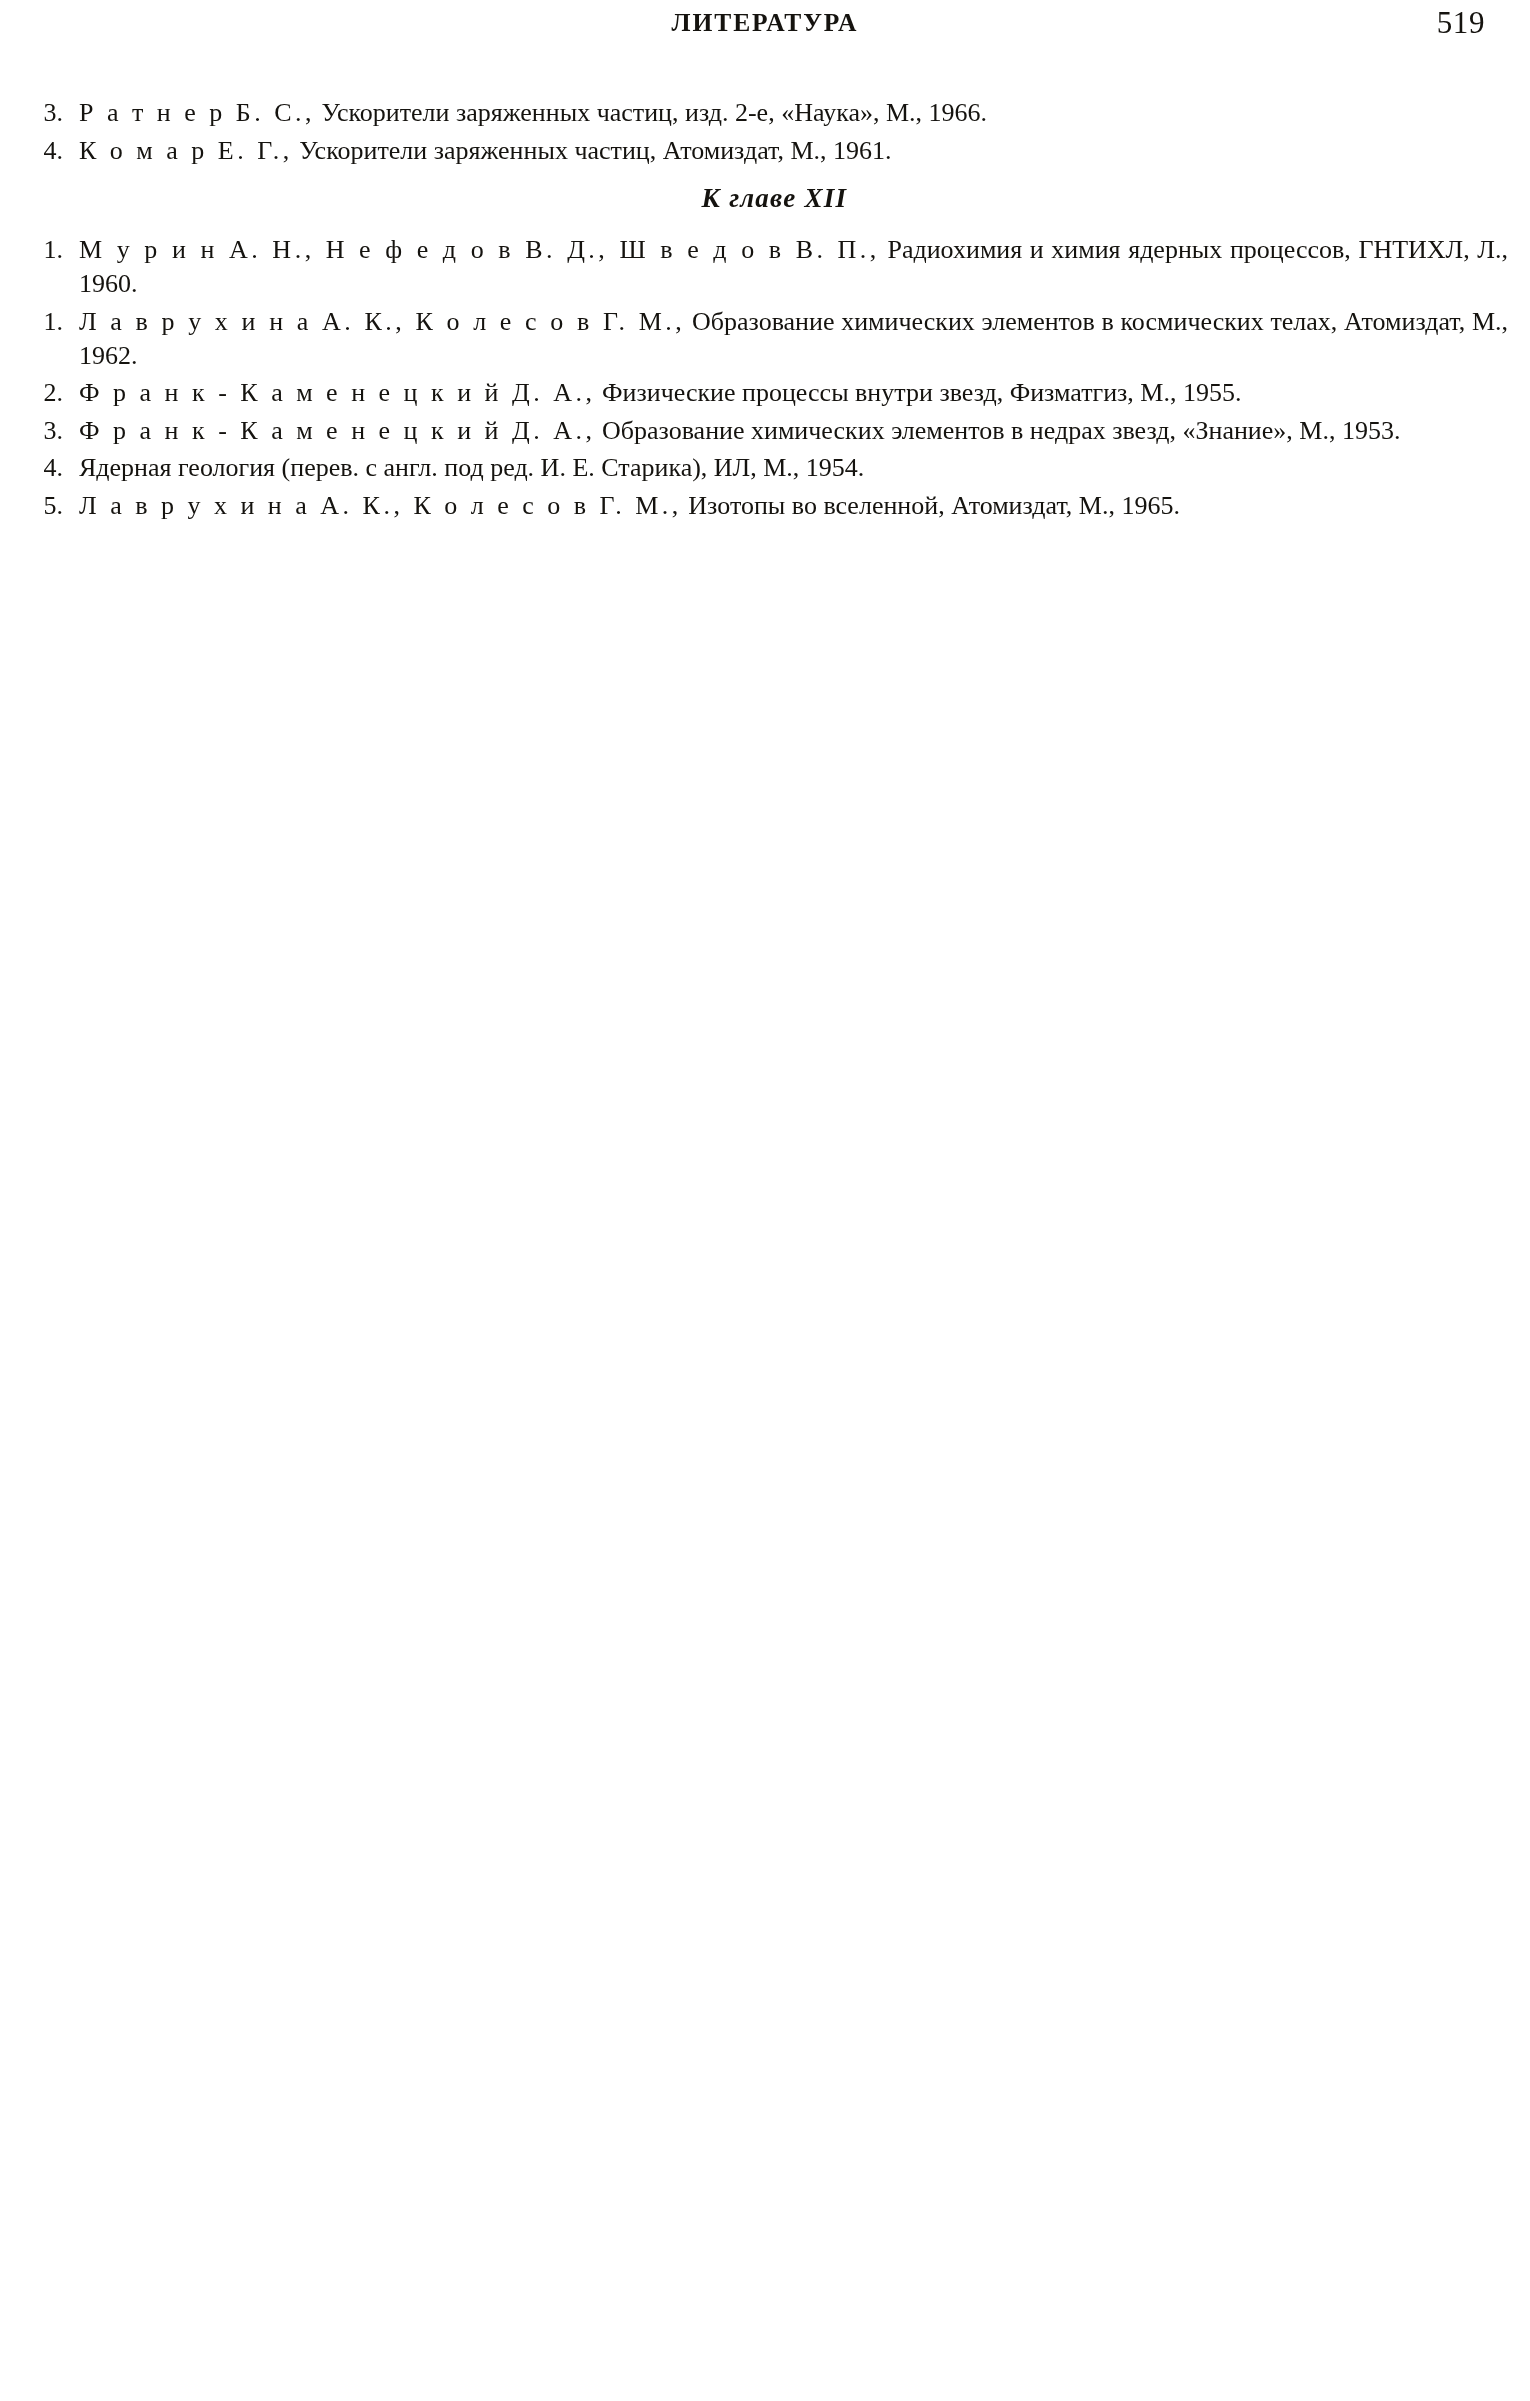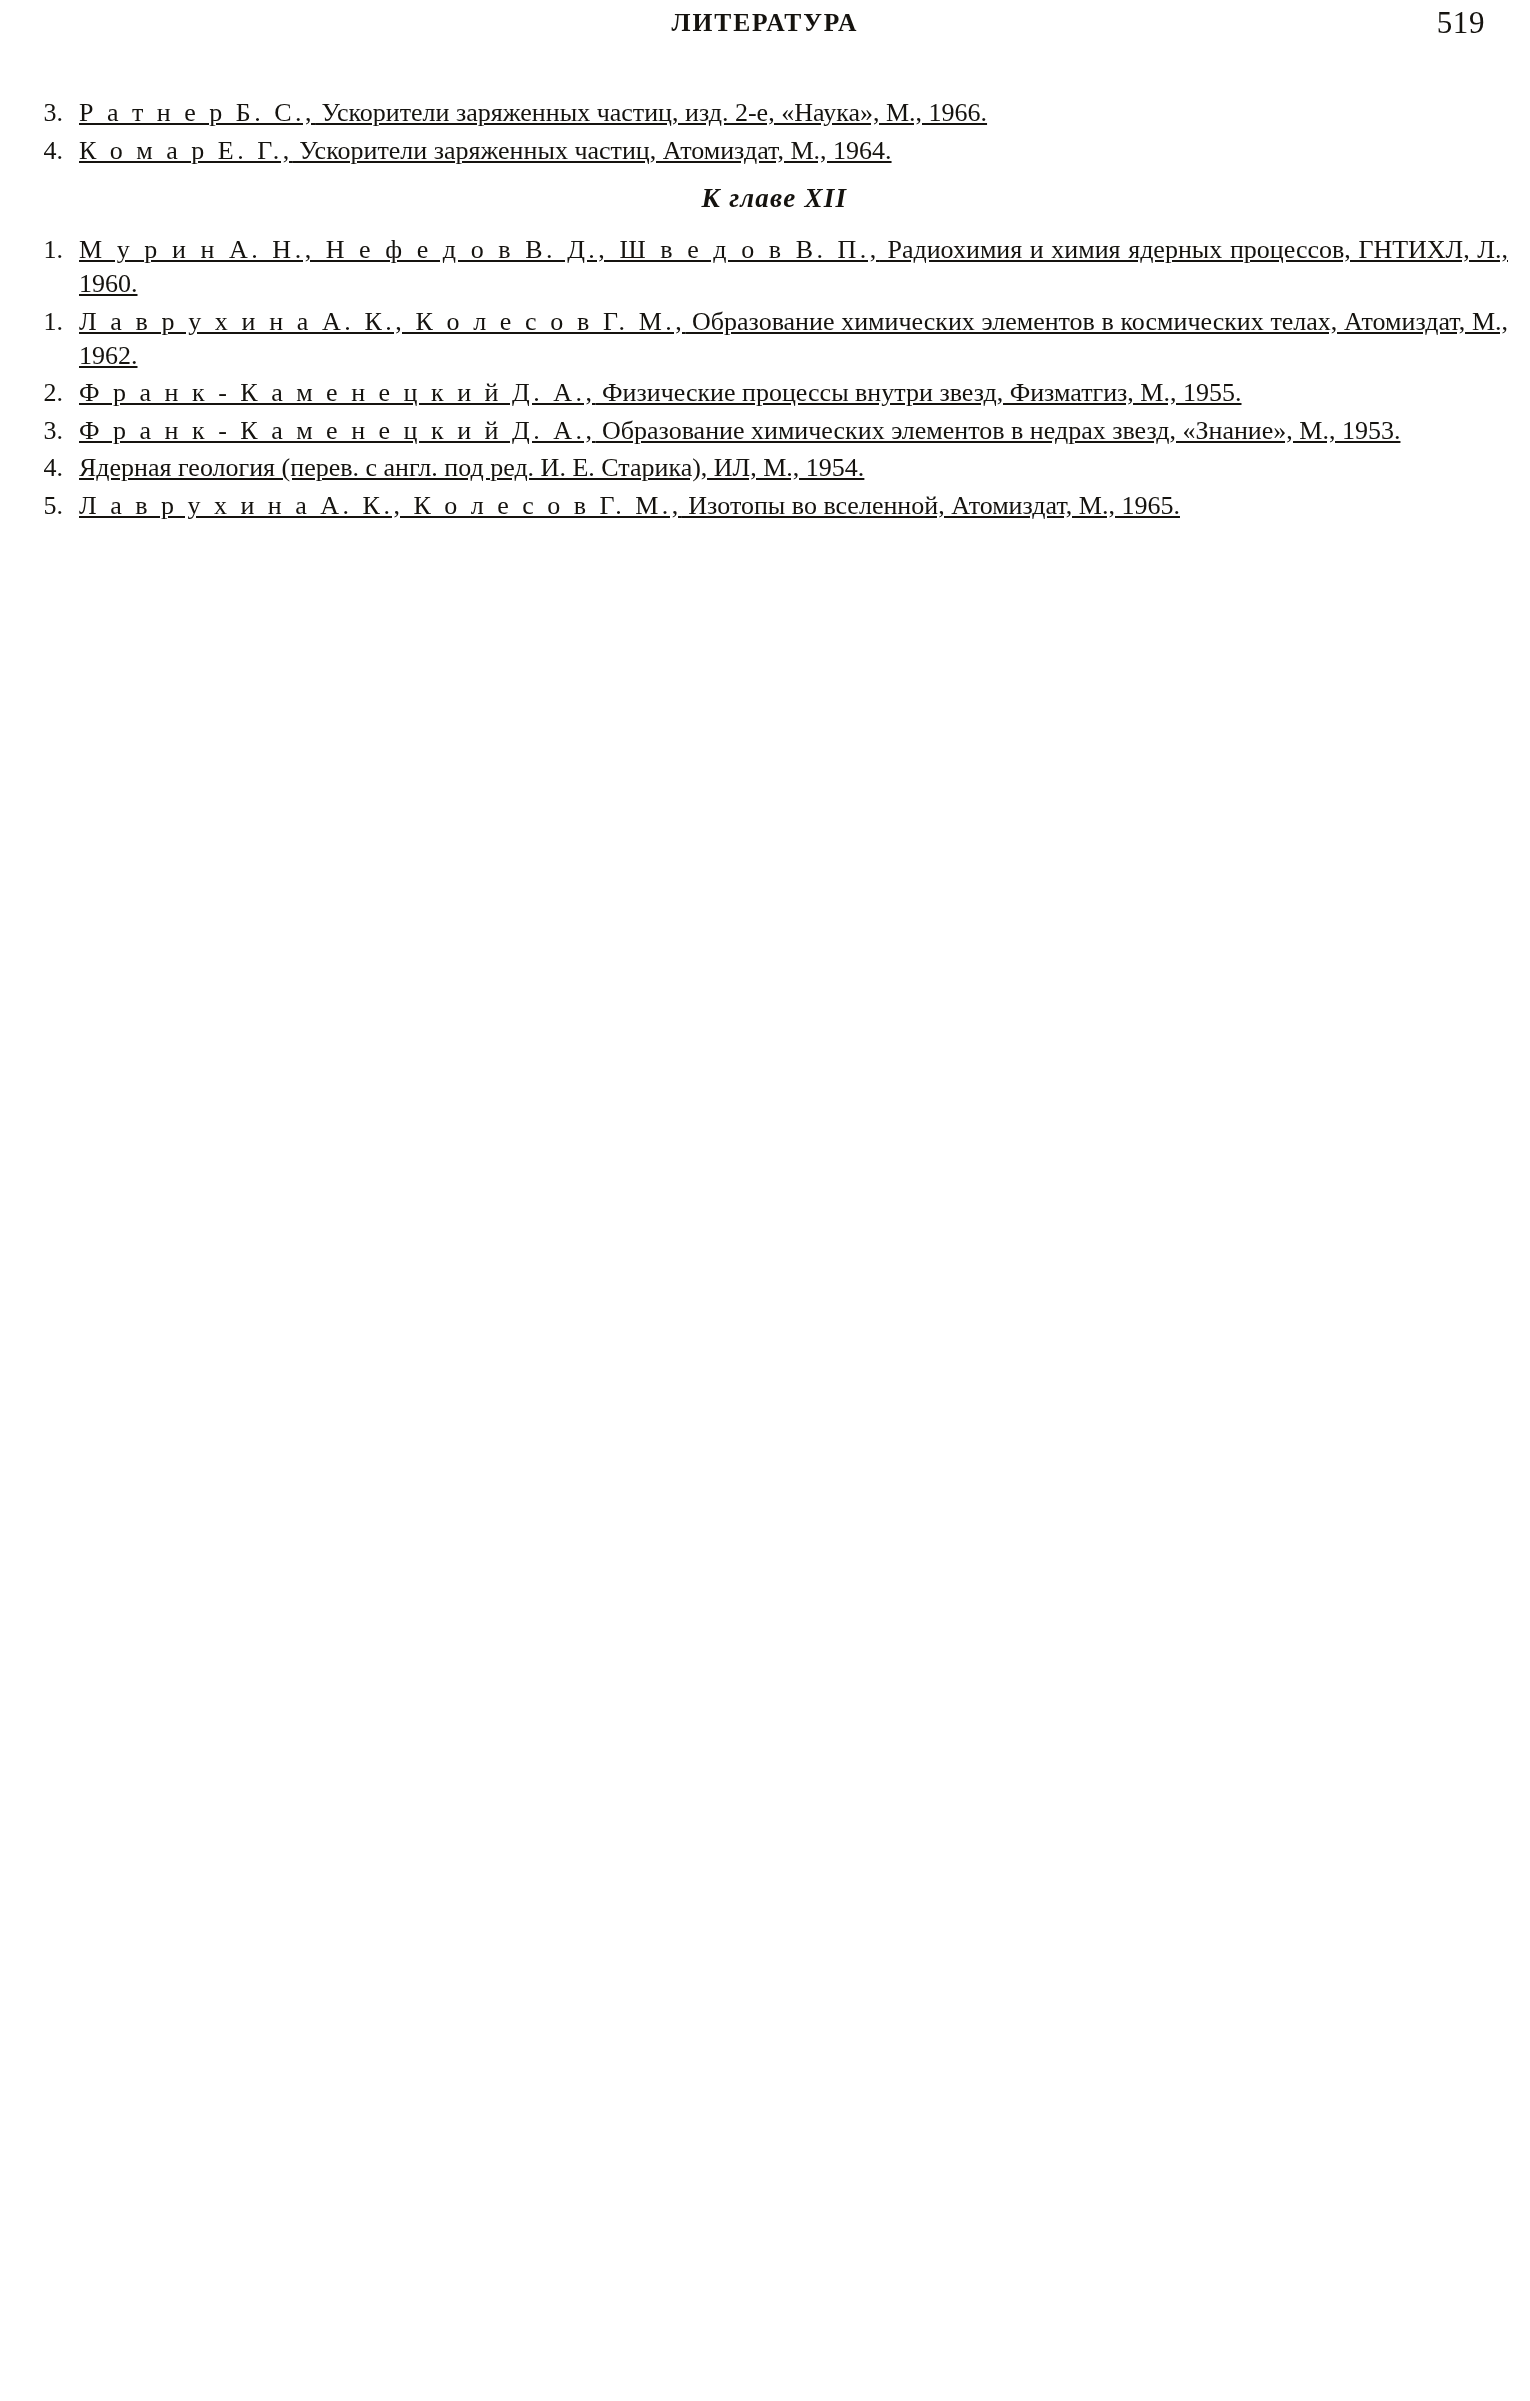--- a/index.html
+++ b/index.html
@@ -67,21 +67,20 @@
     font-family: "Liberation Serif", serif;
   }
   .entry .num {
     position: absolute;
     left: 2.6px;
     top: 0;
     font-size: 26px;
   }
   .entry .txt {
     display: block;
-    text-decoration: underline;
   }
   
   .sp { letter-spacing: 3.5px; }
   .group-title {
     text-align: center;
     font-style: italic;
     font-weight: 700;
     font-size: 27px;
     letter-spacing: 1.3px;
     margin: 16px 0 19px 0;
@@ -100,21 +99,21 @@
 
   <div class="content">
 
     <div class="entry">
       <span class="num">3.</span>
       <span class="txt"><span class="sp">Р а т н е р  Б.  С.,</span><span> Ускорители заряженных частиц, изд. 2-е, «Наука», М., 1966.</span></span>
     </div>
 
     <div class="entry">
       <span class="num">4.</span>
-      <span class="txt"><span class="sp">К о м а р  Е.  Г.,</span><span> Ускорители заряженных частиц, Атомиздат, М., 1964.</span></span>
+      <span class="txt"><span class="sp">К о м а р  Е.  Г.,</span><span> Ускорители заряженных частиц, Атомиздат, М., 1961.</span></span>
     </div>
 
     <div class="group-title">К главе XII</div>
 
     <div class="entry">
       <span class="num">1.</span>
       <span class="txt"><span class="sp">М у р и н  А.  Н.,  Н е ф е д о в  В. Д.,  Ш в е д о в  В.  П.,</span><span> Радиохимия и химия ядерных процессов, ГНТИХЛ, Л., 1960.</span></span>
     </div>
 
 

